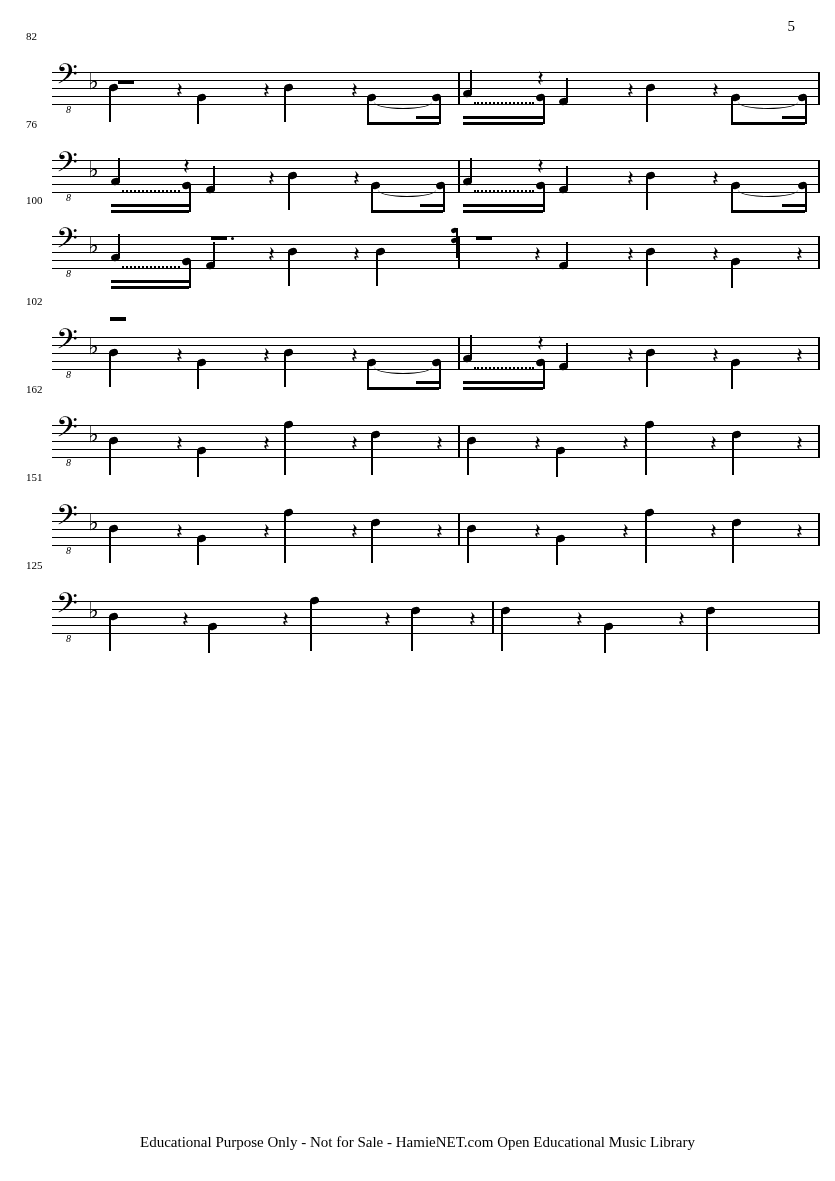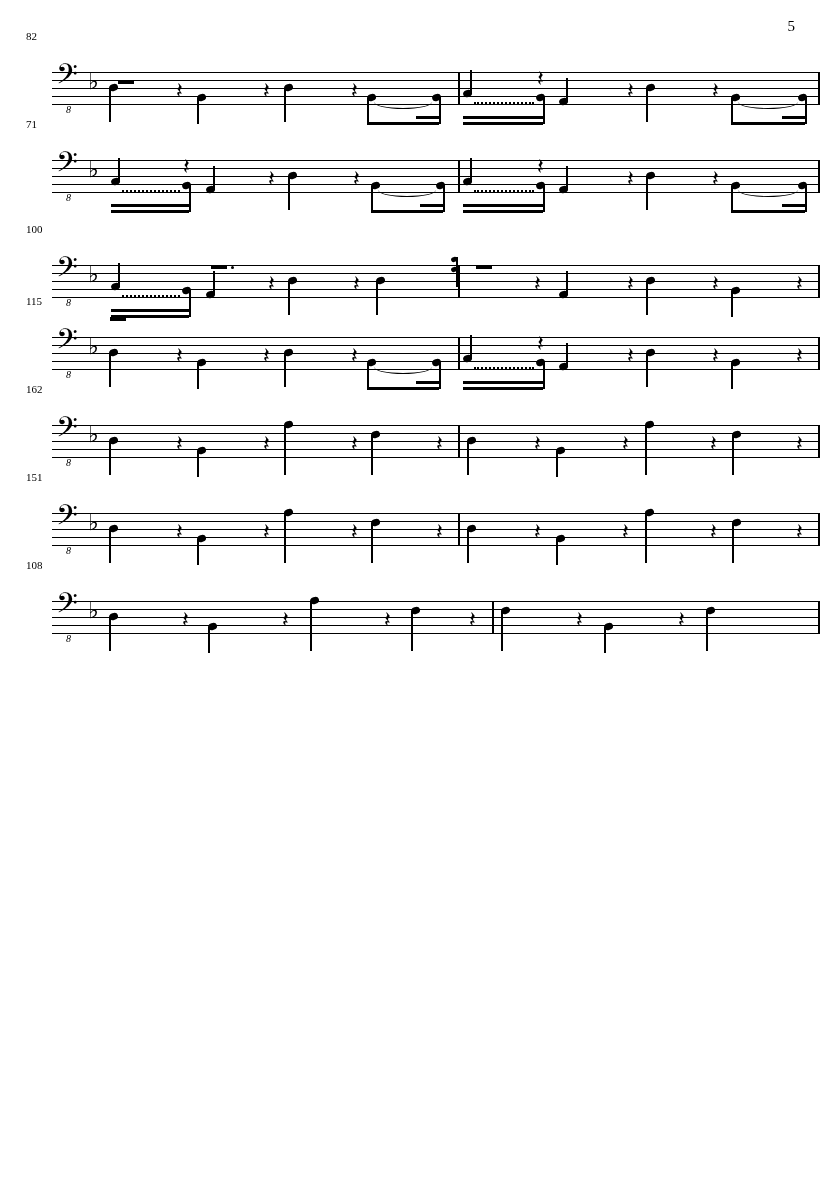--- a/index.html
+++ b/index.html
@@ -218,21 +218,21 @@
     <div class="note" style="left:705px; top:64px"></div>
     <div class="stem" style="left:705px; top:68px; height:26px"></div>
     <div class="beam" style="left:705px; top:92px; width:74px"></div>
     <div class="beam" style="left:756px; top:86px; width:24px"></div>
     <div class="note" style="left:772px; top:64px"></div>
     <div class="stem" style="left:779px; top:68px; height:26px"></div>
     <div class="tie" style="left:712px; top:72px; width:60px"></div>
   </div>
 
   <div class="system" style="top:118px">
-    <div class="measure-number">71</div>
+    <div class="measure-number">76</div>
     <div class="stafflines">
         <i></i>
         <i></i>
         <i></i>
         <i></i>
         <i></i>
       </div>
     <div class="clef">𝄢</div>
     <div class="clef-octave">8</div>
     <div class="keysig">♭</div>
@@ -277,21 +277,21 @@
     <div class="rest-q" style="left:686px; top:50px">𝄽</div>
     <div class="note" style="left:705px; top:64px"></div>
     <div class="stem" style="left:705px; top:68px; height:26px"></div>
     <div class="beam" style="left:705px; top:92px; width:74px"></div>
     <div class="beam" style="left:756px; top:86px; width:24px"></div>
     <div class="note" style="left:772px; top:64px"></div>
     <div class="stem" style="left:779px; top:68px; height:26px"></div>
     <div class="tie" style="left:712px; top:72px; width:60px"></div>
   </div>
 
-  <div class="system" style="top:223px">
+  <div class="system" style="top:194px">
     <div class="measure-number">100</div>
     <div class="stafflines">
         <i></i>
         <i></i>
         <i></i>
         <i></i>
         <i></i>
       </div>
     <div class="clef">𝄢</div>
     <div class="clef-octave">8</div>
@@ -327,21 +327,21 @@
     <div class="rest-q" style="left:601px; top:50px">𝄽</div>
     <div class="note" style="left:620px; top:54px"></div>
     <div class="stem" style="left:620px; top:58px; height:34px"></div>
     <div class="rest-q" style="left:686px; top:50px">𝄽</div>
     <div class="note" style="left:705px; top:64px"></div>
     <div class="stem" style="left:705px; top:68px; height:26px"></div>
     <div class="rest-q" style="left:770px; top:50px">𝄽</div>
   </div>
 
   <div class="system" style="top:295px">
-    <div class="measure-number">115</div>
+    <div class="measure-number">102</div>
     <div class="stafflines">
         <i></i>
         <i></i>
         <i></i>
         <i></i>
         <i></i>
       </div>
     <div class="clef">𝄢</div>
     <div class="clef-octave">8</div>
     <div class="keysig">♭</div>
@@ -463,21 +463,21 @@
     <div class="rest-q" style="left:596px; top:50px">𝄽</div>
     <div class="note" style="left:619px; top:38px"></div>
     <div class="stem" style="left:619px; top:42px; height:50px"></div>
     <div class="rest-q" style="left:684px; top:50px">𝄽</div>
     <div class="note" style="left:706px; top:48px"></div>
     <div class="stem" style="left:706px; top:52px; height:40px"></div>
     <div class="rest-q" style="left:770px; top:50px">𝄽</div>
   </div>
 
   <div class="system" style="top:559px">
-    <div class="measure-number">108</div>
+    <div class="measure-number">125</div>
     <div class="stafflines">
         <i></i>
         <i></i>
         <i></i>
         <i></i>
         <i></i>
       </div>
     <div class="clef">𝄢</div>
     <div class="clef-octave">8</div>
     <div class="keysig">♭</div>
@@ -500,14 +500,15 @@
     <div class="note" style="left:475px; top:48px"></div>
     <div class="stem" style="left:475px; top:52px; height:40px"></div>
     <div class="rest-q" style="left:550px; top:50px">𝄽</div>
     <div class="note" style="left:578px; top:64px"></div>
     <div class="stem" style="left:578px; top:68px; height:26px"></div>
     <div class="rest-q" style="left:652px; top:50px">𝄽</div>
     <div class="note" style="left:680px; top:48px"></div>
     <div class="stem" style="left:680px; top:52px; height:40px"></div>
   </div>
 
+  <div class="footer">Educational Purpose Only - Not for Sale - HamieNET.com Open Educational Music Library</div>
 
 </div>
 
 </body></html>

